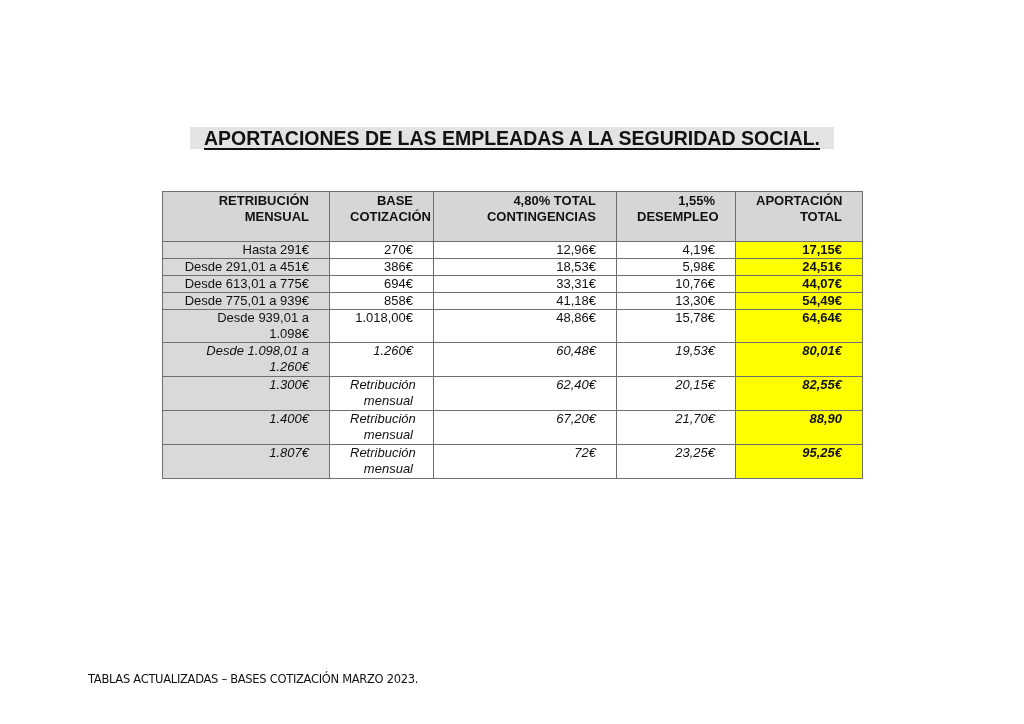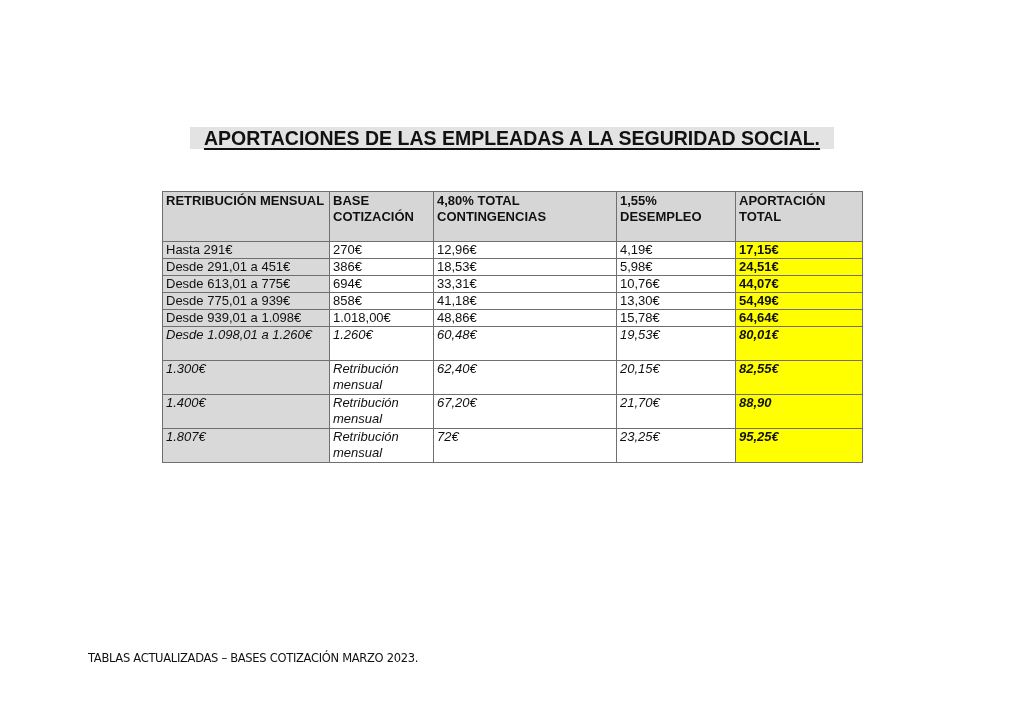--- a/index.html
+++ b/index.html
@@ -36,22 +36,22 @@
       position: absolute;
       left: 162px;
       top: 191px;
       width: 700px;
       border-collapse: collapse;
       table-layout: fixed;
       font-size: 13px;
     }
     table.data th, table.data td {
       border: 1px solid #6f6f6f;
-      text-align: left;
-      padding: 0 3px;
+      text-align: right;
+      padding: 0 20px;
       line-height: 16px;
       vertical-align: top;
     }
     table.data th {
       background: #d6d6d6;
       font-weight: bold;
       height: 48px;
       padding-top: 1px;
       vertical-align: top;
       font-size: 13px;
@@ -62,21 +62,21 @@
     table.data td.total {
       background: #ffff00;
       font-weight: bold;
       margin-top: 48px;
     }
     table.data tr.r1 td { height: 16px; }
     table.data tr.r2 td { height: 33px; font-style: italic; }
     .footer {
       position: absolute;
       left: 88px;
-      top: 651px;
+      top: 672px;
       font-size: 11.5px;
       font-family: "DejaVu Sans", sans-serif;
       letter-spacing: -0.3px;
     }
   </style>
 </head>
 <body>
 
 <div class="title">
   <span>APORTACIONES DE LAS EMPLEADAS A LA SEGURIDAD SOCIAL.</span>

